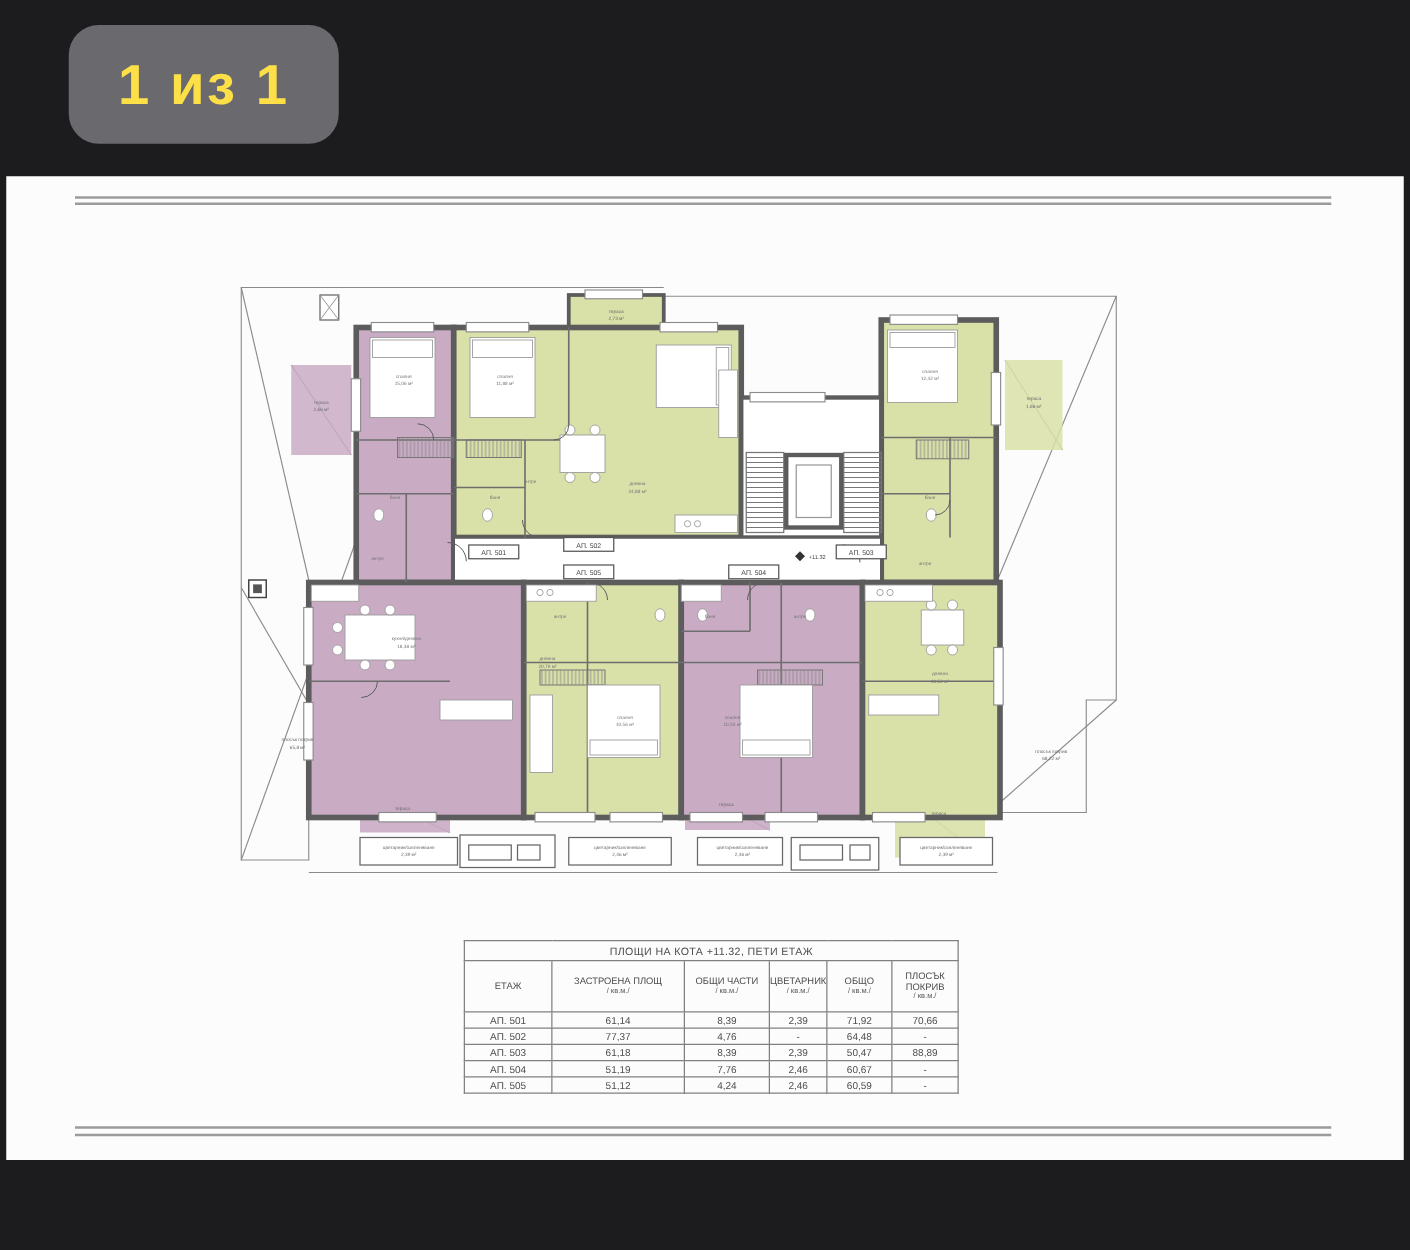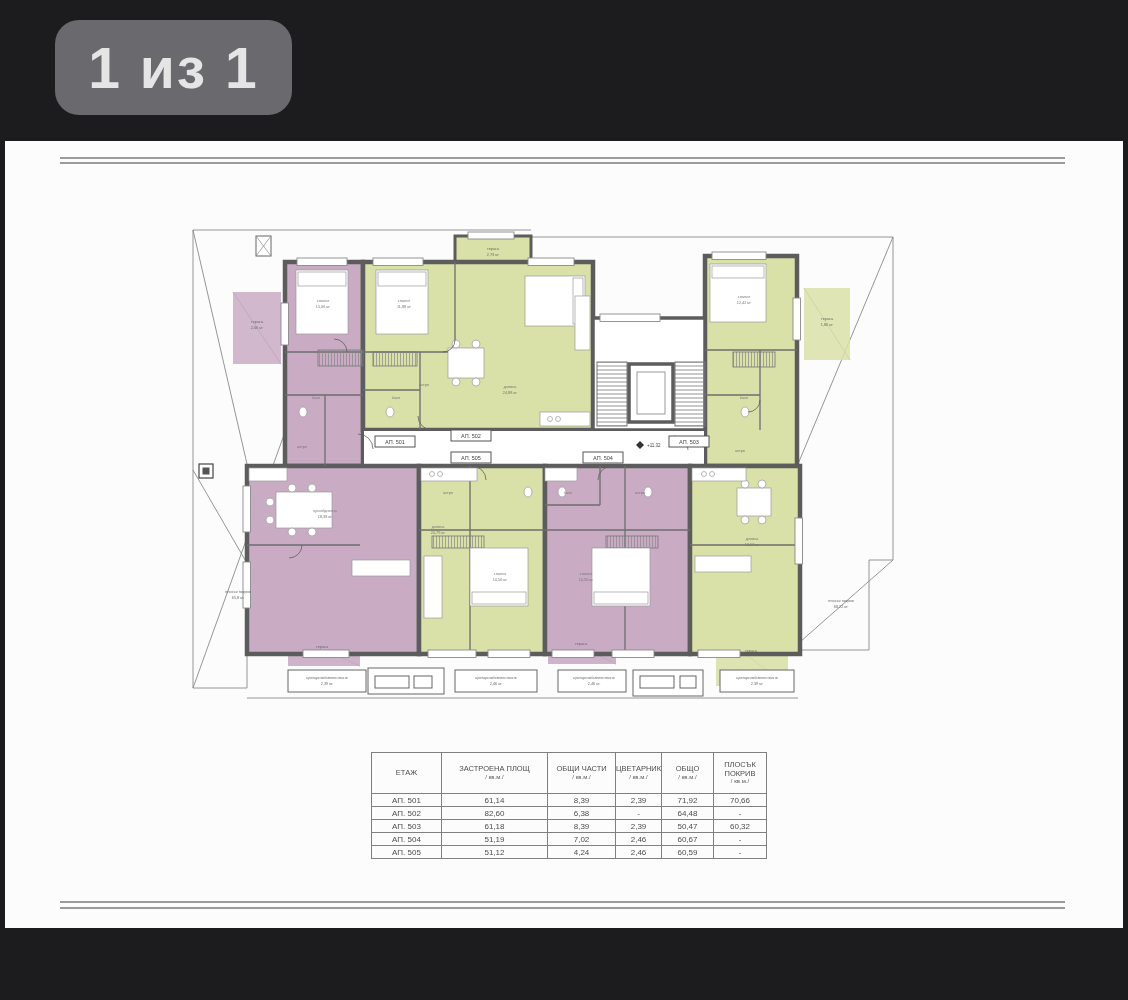--- a/index.html
+++ b/index.html
@@ -1,20 +1,20 @@
 <!DOCTYPE html>
 <html><head>
 <meta charset="utf-8">
 <style>
   html,body{margin:0;padding:0;background:#1c1c1e;width:1128px;height:1000px;
     font-family:"Liberation Sans",sans-serif;position:relative;overflow:hidden;}
   .sheet{position:absolute;left:5px;top:141px;width:1118px;height:787px;background:#fcfcfc;}
-  .badge{position:absolute;left:55px;top:20px;width:237px;height:95px;border-radius:24px;
+  .badge{position:absolute;left:55px;top:20px;width:216px;height:95px;border-radius:24px;
     background:#6a6a6e;display:flex;align-items:center;justify-content:center;
-    color:#e5e5e5;font-size:57px;font-weight:600;letter-spacing:2px;}
+    color:#fde047;font-size:45px;font-weight:600;letter-spacing:2px;}
   .rule{position:absolute;left:55px;width:1005px;height:2px;background:#9b9b9b;}
   .plan-wrap{position:absolute;left:180px;top:74px;width:720px;height:500px;}
   svg text{font-family:"Liberation Sans",sans-serif;}
   table.areas{position:absolute;left:366px;top:611px;width:395px;border-collapse:collapse;
     table-layout:fixed;color:#4d4d4d;}
   table.areas td,table.areas th{border:1px solid #808080;text-align:center;vertical-align:middle;
     font-weight:normal;padding:0;overflow:hidden;}
   table.areas .title-cell{font-size:8.5px;height:15px;letter-spacing:.3px;}
   table.areas th{font-size:7.5px;height:40px;line-height:1.15;}
   table.areas th .sub{font-size:6px;color:#5a5a5a;}
@@ -283,58 +283,61 @@
   <table class="areas">
     <colgroup>
         <col class="c0">
         <col class="c1">
         <col class="c2">
         <col class="c3">
         <col class="c4">
         <col class="c5">
       </colgroup>
     <thead>
+      <tr>
+          <td class="title-cell" colspan="6">ПЛОЩИ НА КОТА +11.32, ПЕТИ ЕТАЖ</td>
+        </tr>
       <tr id="areas-head-row">
           <th>ЕТАЖ</th>
           <th>ЗАСТРОЕНА ПЛОЩ<div class="sub">/ кв.м./</div></th>
           <th>ОБЩИ ЧАСТИ<div class="sub">/ кв.м./</div></th>
           <th>ЦВЕТАРНИК<div class="sub">/ кв.м./</div></th>
           <th>ОБЩО<div class="sub">/ кв.м./</div></th>
           <th>ПЛОСЪК ПОКРИВ<div class="sub">/ кв.м./</div></th>
         </tr>
     </thead>
     <tbody id="areas-body">
         <tr>
           <td>АП. 501</td>
           <td>61,14</td>
           <td>8,39</td>
           <td>2,39</td>
           <td>71,92</td>
           <td>70,66</td>
         </tr>
         <tr>
           <td>АП. 502</td>
-          <td>82,60</td>
-          <td>6,38</td>
+          <td>77,37</td>
+          <td>4,76</td>
           <td>-</td>
           <td>64,48</td>
           <td>-</td>
         </tr>
         <tr>
           <td>АП. 503</td>
           <td>61,18</td>
           <td>8,39</td>
           <td>2,39</td>
           <td>50,47</td>
-          <td>60,32</td>
+          <td>88,89</td>
         </tr>
         <tr>
           <td>АП. 504</td>
           <td>51,19</td>
-          <td>7,02</td>
+          <td>7,76</td>
           <td>2,46</td>
           <td>60,67</td>
           <td>-</td>
         </tr>
         <tr>
           <td>АП. 505</td>
           <td>51,12</td>
           <td>4,24</td>
           <td>2,46</td>
           <td>60,59</td>

